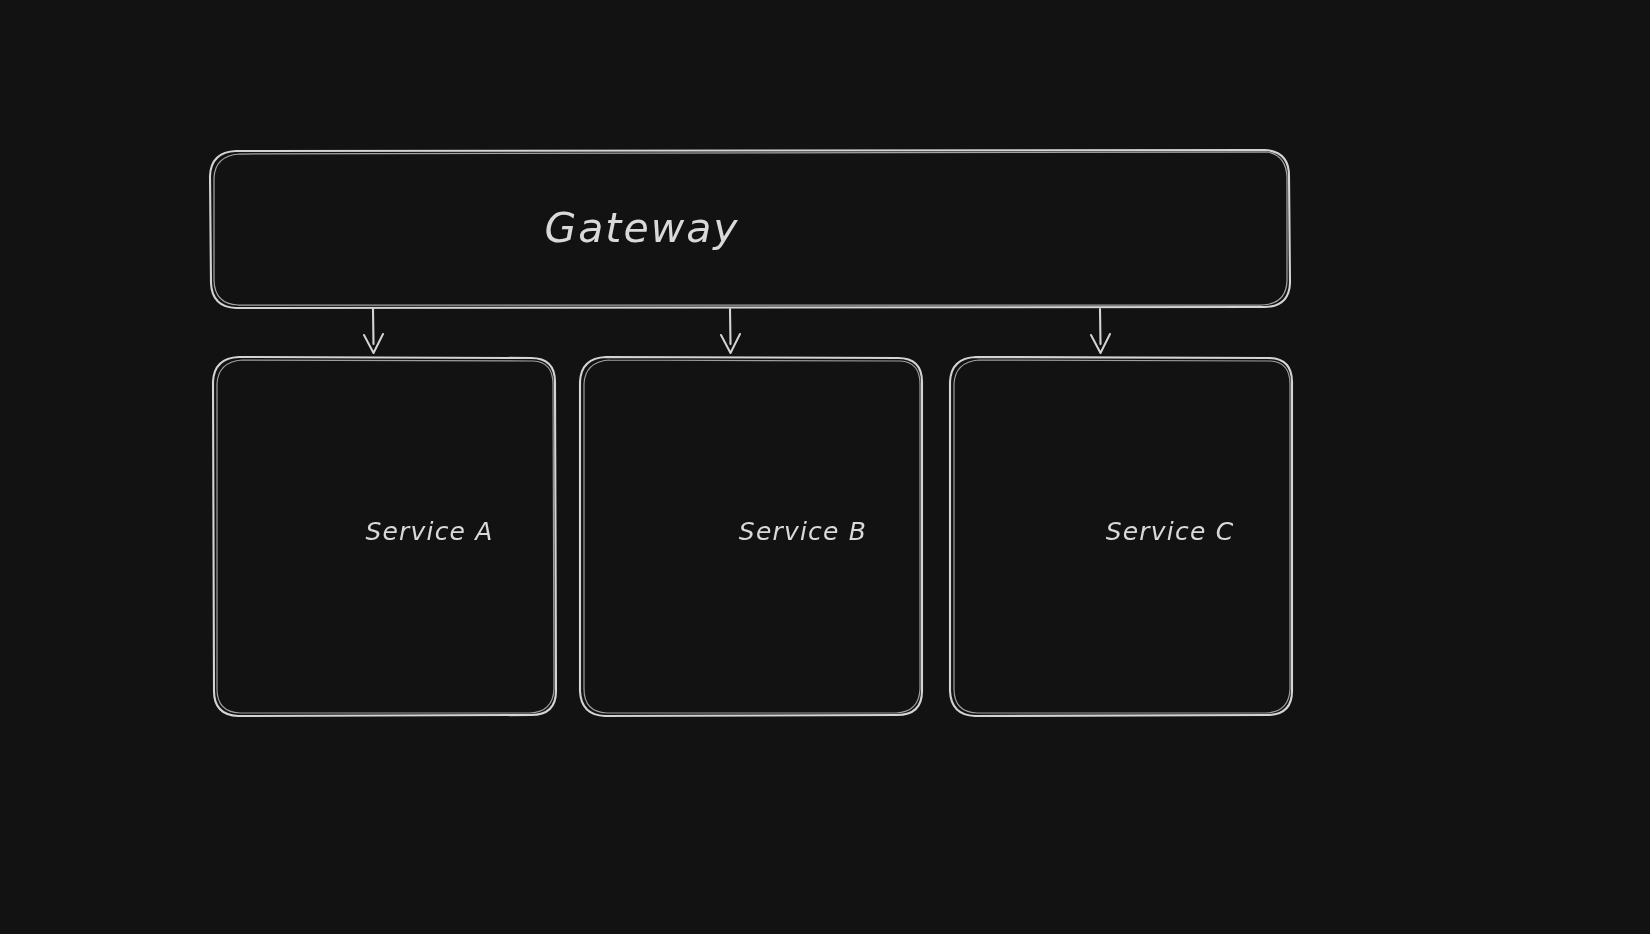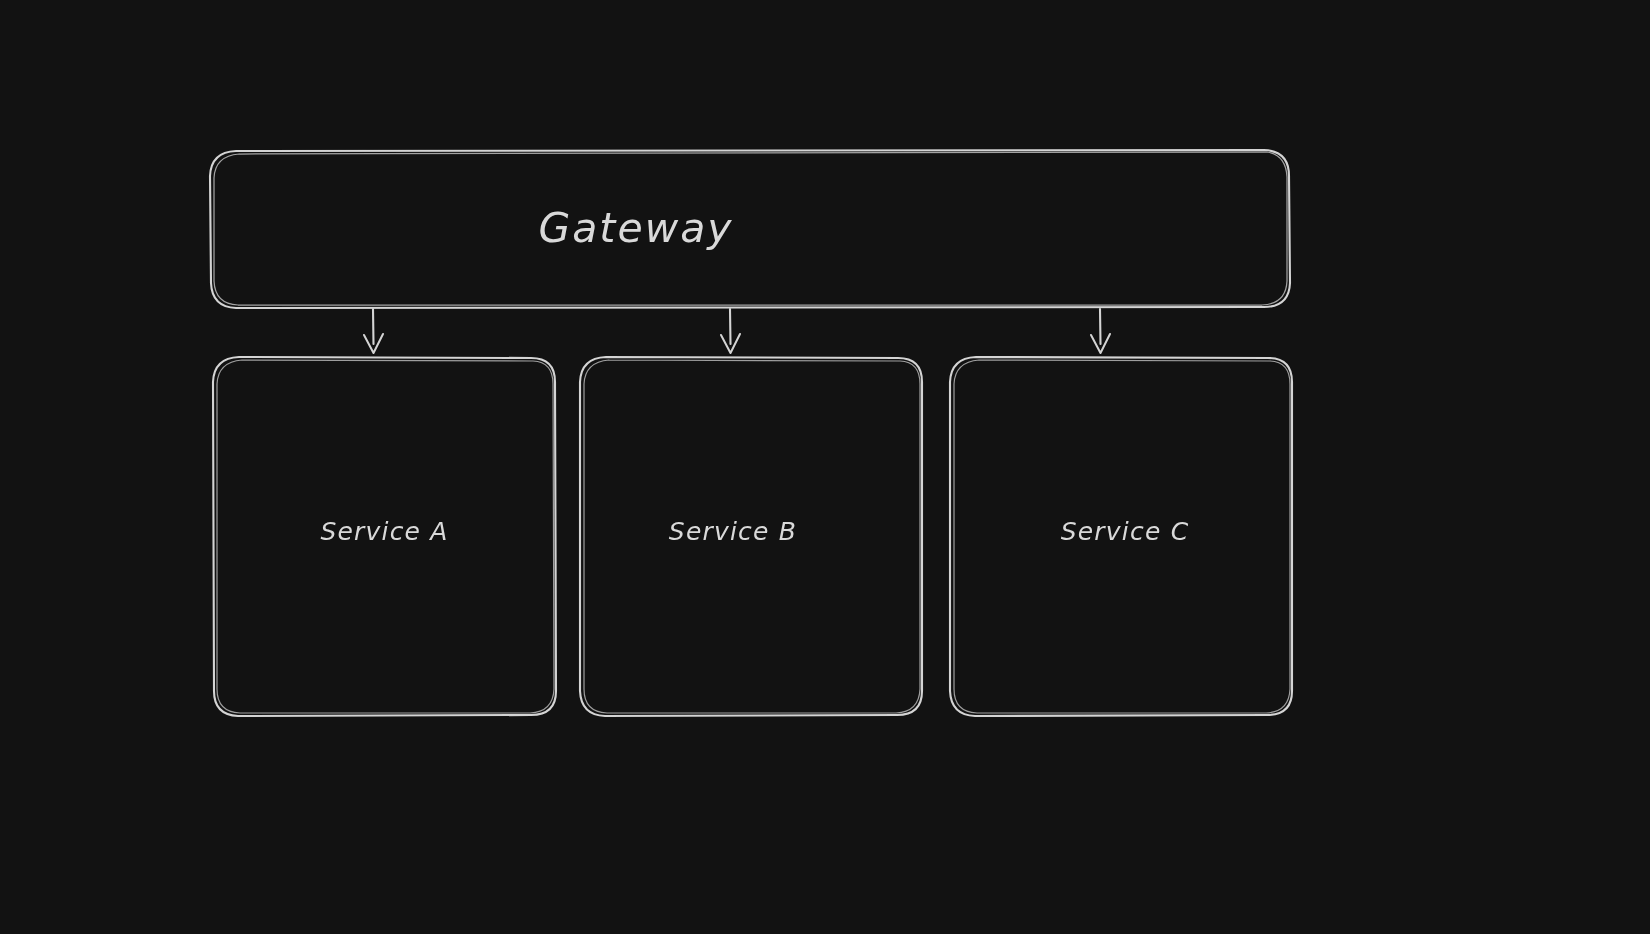--- a/index.html
+++ b/index.html
@@ -31,39 +31,40 @@
   .node-label {
     position: absolute;
     text-align: center;
     color: #d9d9d9;
     font-family: "DejaVu Sans", sans-serif;
     white-space: nowrap;
     letter-spacing: 0.5px;
     -webkit-font-smoothing: antialiased;
   }
   #label-gateway {
-    left: 204px;
+    left: 210px;
     top: 203px;
     width: 864px;
     font-size: 41px;
     font-style: italic;
     font-weight: 400;
     letter-spacing: 2px;
     line-height: 50px;
   }
   .label-service {
     top: 515px;
     font-size: 25px;
     font-style: italic;
     font-weight: 400;
     letter-spacing: 1.2px;
     line-height: 34px;
+    margin-left: 45px;
   }
   #label-service-a { left: 213px; width: 343px; }
-  #label-service-b { left: 550px; width: 366px; }
+  #label-service-b { left: 575px; width: 366px; }
   #label-service-c { left: 950px; width: 350px; }
 </style>
 </head>
 <body>
 
 <div id="canvas">
 
   <svg id="sketch-svg" viewBox="0 0 1650 934" xmlns="http://www.w3.org/2000/svg">
     <g fill="none" stroke="#d4d4d4" stroke-width="2.1" stroke-linecap="round" stroke-linejoin="round">
 

